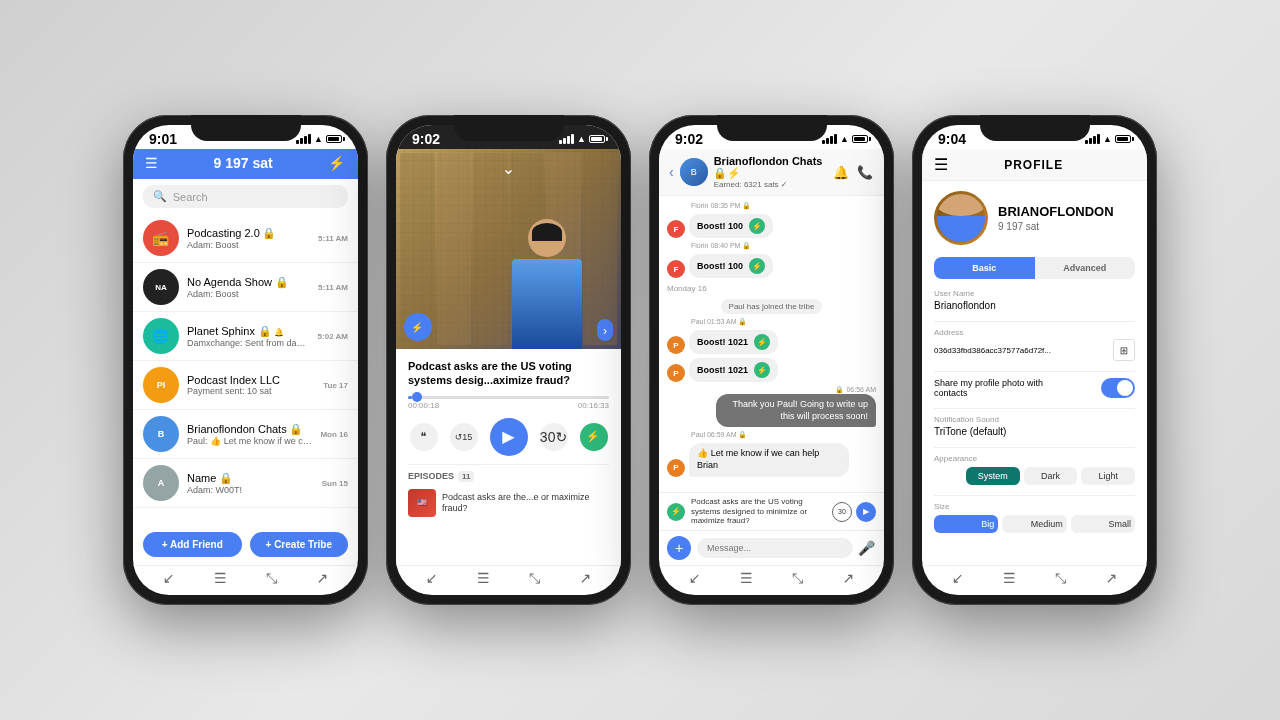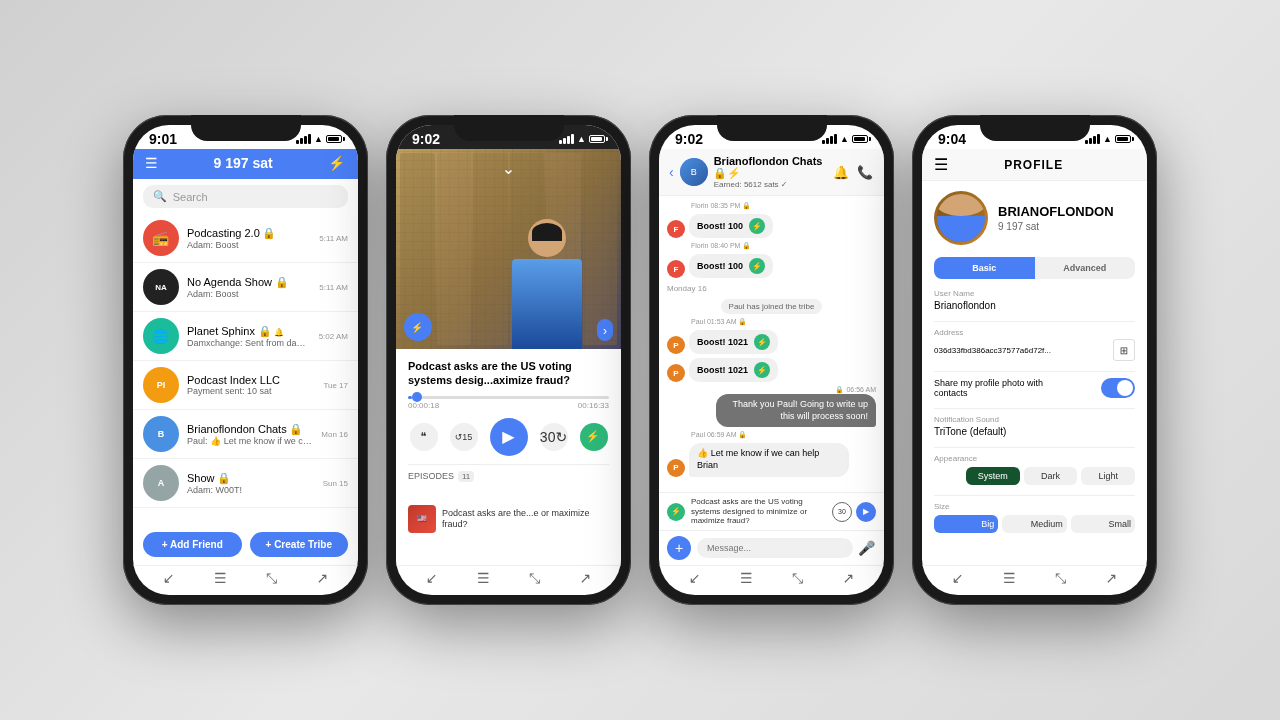--- a/index.html
+++ b/index.html
@@ -110,21 +110,21 @@
       display: flex;
       align-items: center;
       justify-content: center;
       font-size: 14px;
       font-weight: bold;
       color: #fff;
     }
     .chat-info { flex: 1; min-width: 0; }
     .chat-name { font-size: 11px; font-weight: 400; color: #000; white-space: nowrap; overflow: hidden; text-overflow: ellipsis; }
     .chat-preview { font-size: 9px; color: #666; white-space: nowrap; overflow: hidden; text-overflow: ellipsis; }
-    .chat-time { font-size: 8px; color: #999; }
+    .chat-time { font-size: 8px; color: #999; font-weight: bold; }
     .bottom-buttons {
       padding: 8px 10px;
       display: flex;
       gap: 8px;
     }
     .btn-add-friend {
       flex: 1;
       background: #4a7ef5;
       color: #fff;
       border: none;
@@ -207,21 +207,21 @@
       border: none;
       display: flex;
       align-items: center;
       justify-content: center;
       color: #fff;
       font-size: 16px;
       cursor: pointer;
     }
     .boost-ctrl-btn { background: #2eb87a; color: #fff; }
     .episodes-section { border-top: 1px solid #eee; padding-top: 6px; }
-    .episodes-header { display: flex; align-items: center; gap: 4px; font-size: 9px; font-weight: 400; color: #666; margin-bottom: 20px; }
+    .episodes-header { display: flex; align-items: center; gap: 4px; font-size: 9px; font-weight: 700; color: #666; margin-bottom: 4px; }
     .episodes-badge { background: #eee; border-radius: 4px; padding: 1px 4px; font-size: 8px; }
     .episode-item { display: flex; align-items: center; gap: 6px; padding: 3px 0; }
     .ep-thumb { width: 28px; height: 28px; background: linear-gradient(135deg, #a0522d, #d2691e); border-radius: 4px; flex-shrink: 0; }
     .ep-title { font-size: 9px; color: #333; line-height: 1.2; }
 
     
     .chat-header {
       background: #f8f8f8;
       padding: 6px 10px;
       display: flex;
@@ -306,21 +306,21 @@
     .profile-field { margin-bottom: 10px; }
     .profile-field-label { font-size: 8px; color: #999; margin-bottom: 2px; }
     .profile-field-value { font-size: 10px; color: #000; font-weight: 500; }
     .profile-field-row { display: flex; align-items: center; justify-content: space-between; }
     .qr-icon { width: 22px; height: 22px; border: 1.5px solid #ddd; border-radius: 3px; display: flex; align-items: center; justify-content: center; font-size: 10px; color: #333; }
     .toggle-switch { width: 34px; height: 20px; background: #4a7ef5; border-radius: 10px; position: relative; cursor: pointer; }
     .toggle-knob { width: 16px; height: 16px; background: #fff; border-radius: 50%; position: absolute; right: 2px; top: 2px; }
     .profile-divider { height: 1px; background: #eee; margin: 6px 0; }
     .appearance-row { display: flex; gap: 4px; margin-top: 4px; }
     .appear-btn { flex: 1; padding: 4px; text-align: center; font-size: 9px; border-radius: 6px; background: #f0f0f0; color: #333; border: none; cursor: pointer; }
-    .appear-btn.active { background: #14532d; color: #fff; margin-left: 32px; }
+    .appear-btn.active { background: #0f766e; color: #fff; margin-left: 32px; }
     .size-row { display: flex; gap: 4px; margin-top: 4px; }
     .size-btn { flex: 1; padding: 4px; text-align: right; font-size: 9px; border-radius: 6px; background: #f0f0f0; color: #333; border: none; cursor: pointer; }
     .size-btn.active { background: #4a7ef5; color: #fff; }
     
     
     .av-red { background: #e74c3c; }
     
     
     body { background: linear-gradient(135deg, #d0d0d0 0%, #e8e8e8 50%, #d8d8d8 100%); }
   </style>
@@ -397,21 +397,21 @@
           <div class="chat-avatar" style="background:#4a90e2;font-size:9px;">B</div>
           <div class="chat-info">
             <div class="chat-name">Brianoflondon Chats 🔒</div>
             <div class="chat-preview">Paul: 👍 Let me know if we can help...</div>
           </div>
           <span class="chat-time">Mon 16</span>
         </div>
         <div class="chat-item">
           <div class="chat-avatar" style="background:#95a5a6;font-size:9px;">A</div>
           <div class="chat-info">
-            <div class="chat-name">Show 🔒</div>
+            <div class="chat-name">Name 🔒</div>
             <div class="chat-preview">Adam: W00T!</div>
           </div>
           <span class="chat-time">Sun 15</span>
         </div>
       </div>
 
       <div class="bottom-buttons">
         <button class="btn-add-friend">+ Add Friend</button>
         <button class="btn-create-tribe">+ Create Tribe</button>
       </div>
@@ -537,21 +537,21 @@
         </div>
       </div>
 
       <div class="chat-header">
         <span class="back-btn">‹</span>
         <div class="chat-header-avatar">
           <div style="width:100%;height:100%;background:linear-gradient(135deg,#4a90e2,#2c5aa0);border-radius:50%;display:flex;align-items:center;justify-content:center;font-size:9px;color:#fff;">B</div>
         </div>
         <div class="chat-header-info">
           <div class="chat-header-name">Brianoflondon Chats 🔒⚡</div>
-          <div class="chat-header-sub">Earned: 5612 sats ✓</div>
+          <div class="chat-header-sub">Earned: 6321 sats ✓</div>
         </div>
         <div class="chat-header-icons">
           <span>🔔</span>
           <span>📞</span>
         </div>
       </div>
 
       <div class="messages-area">
 
         <div style="font-size:7px;color:#999;margin-left:24px;">Florin 08:35 PM 🔒</div>

